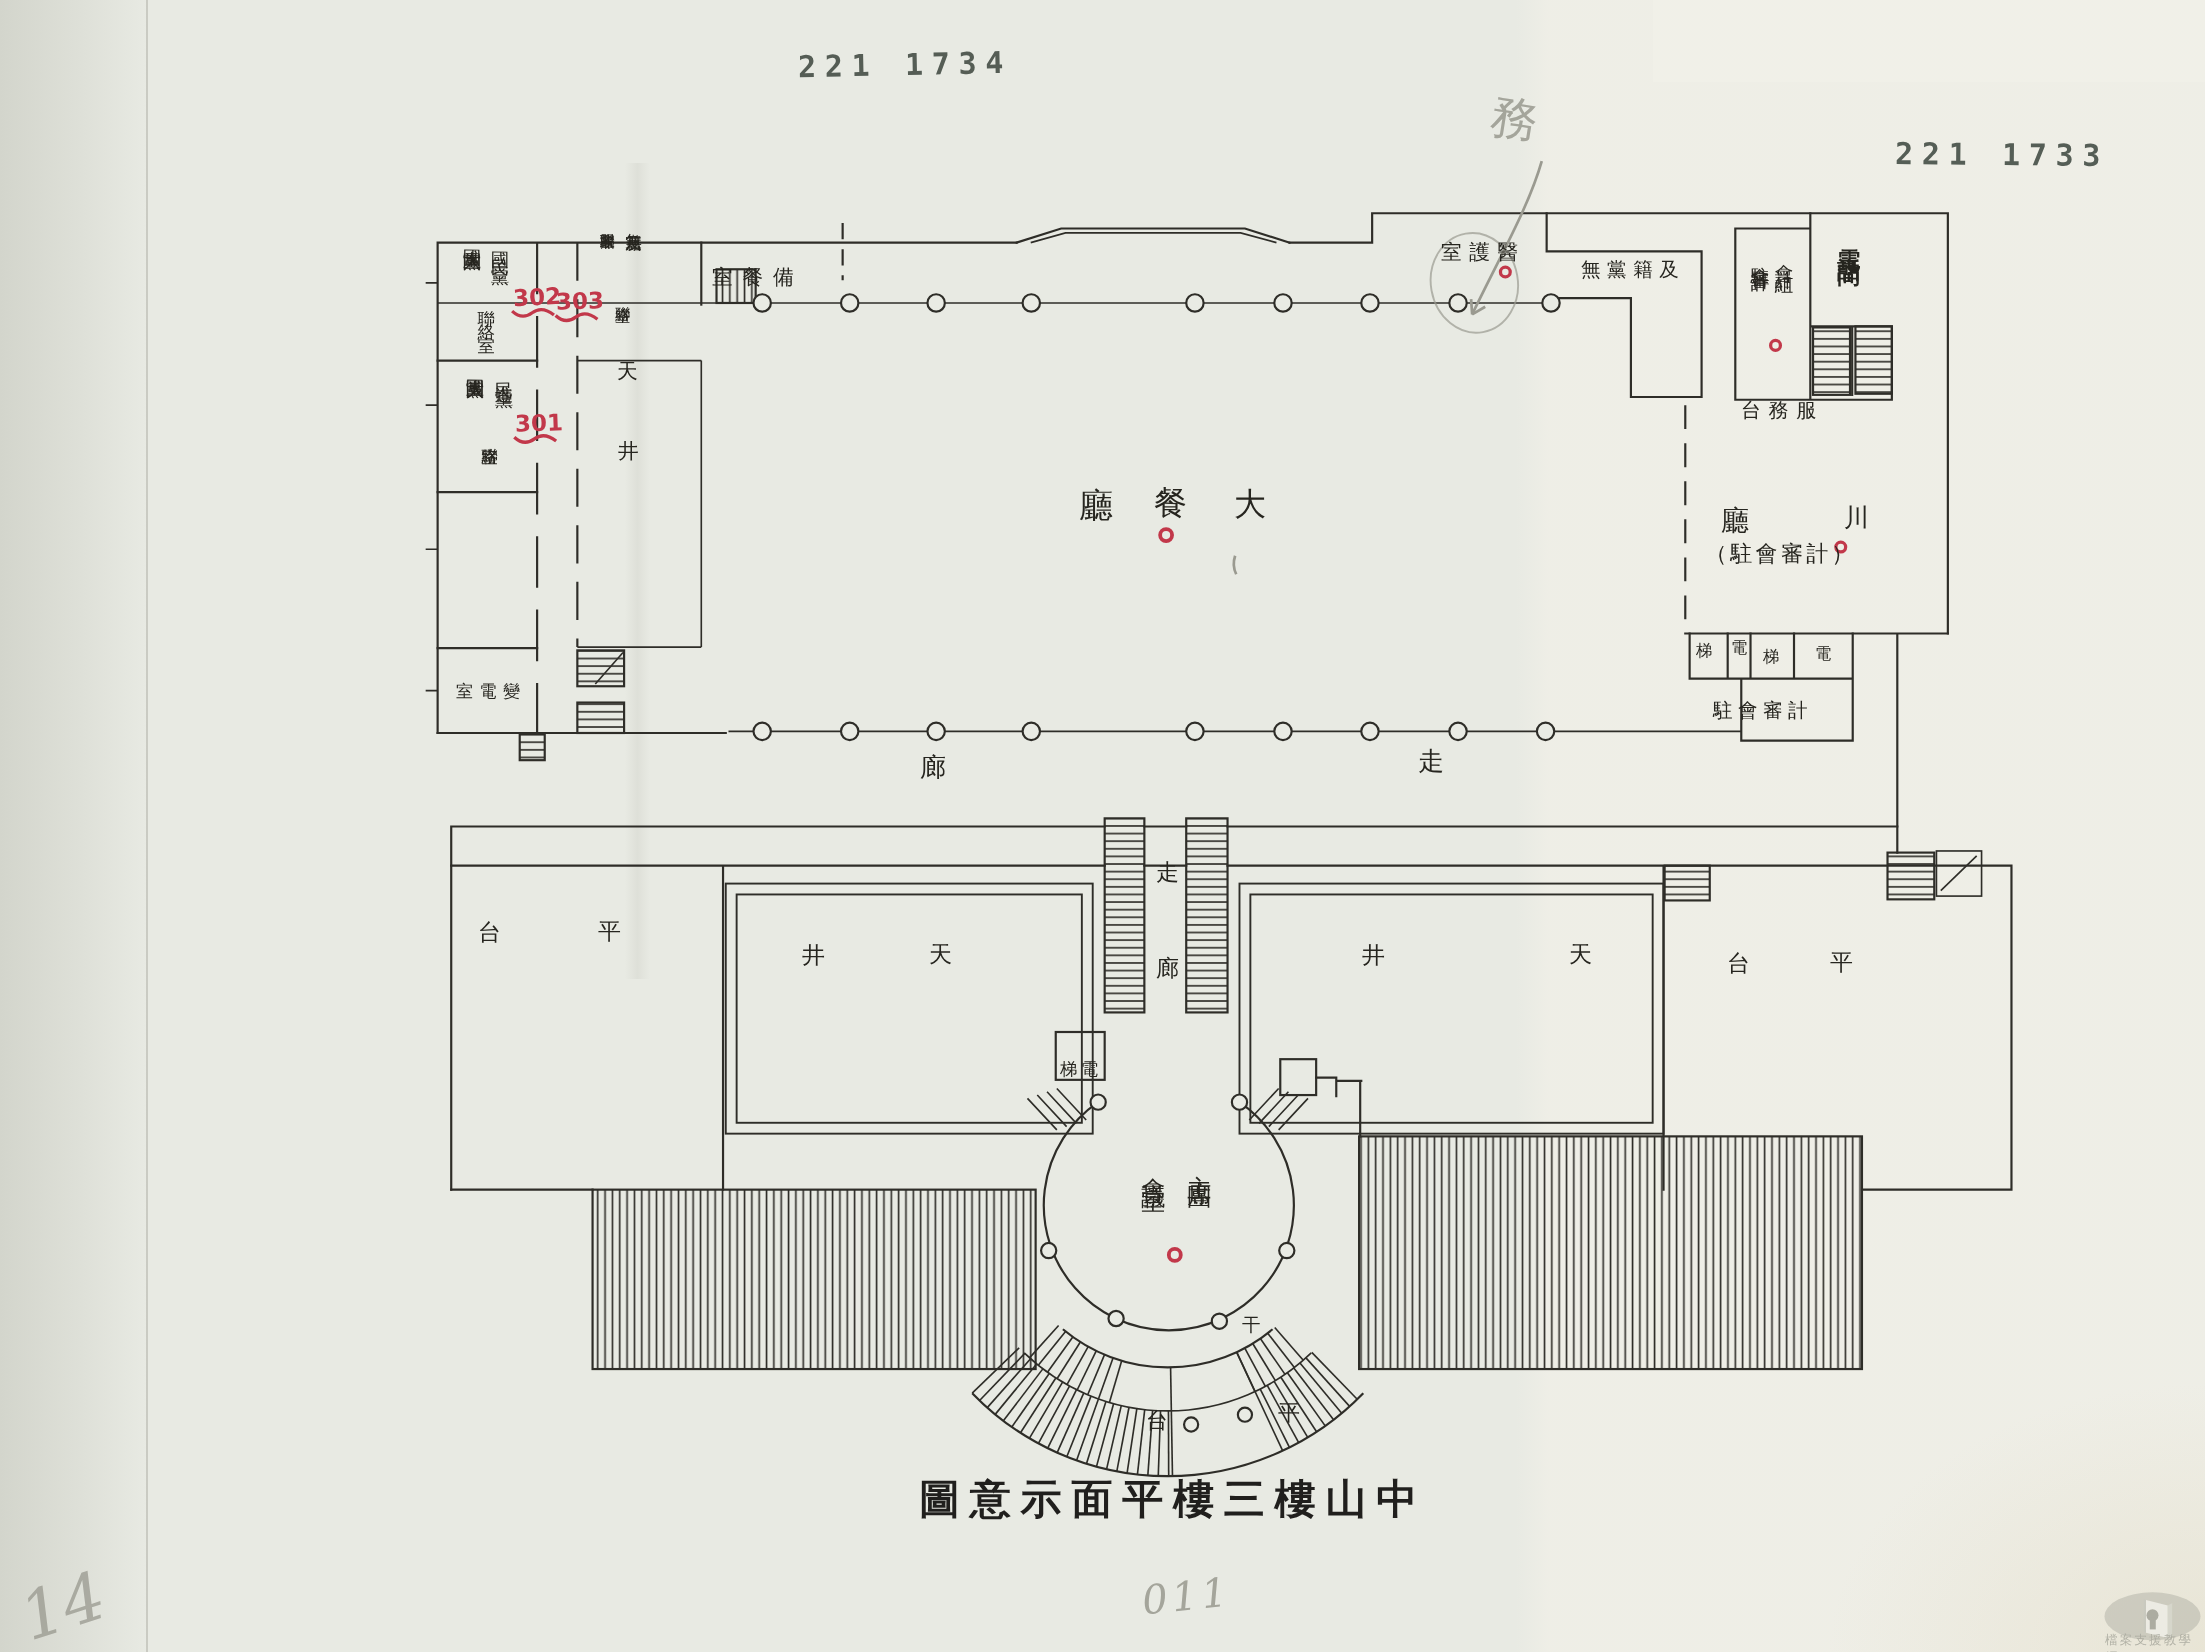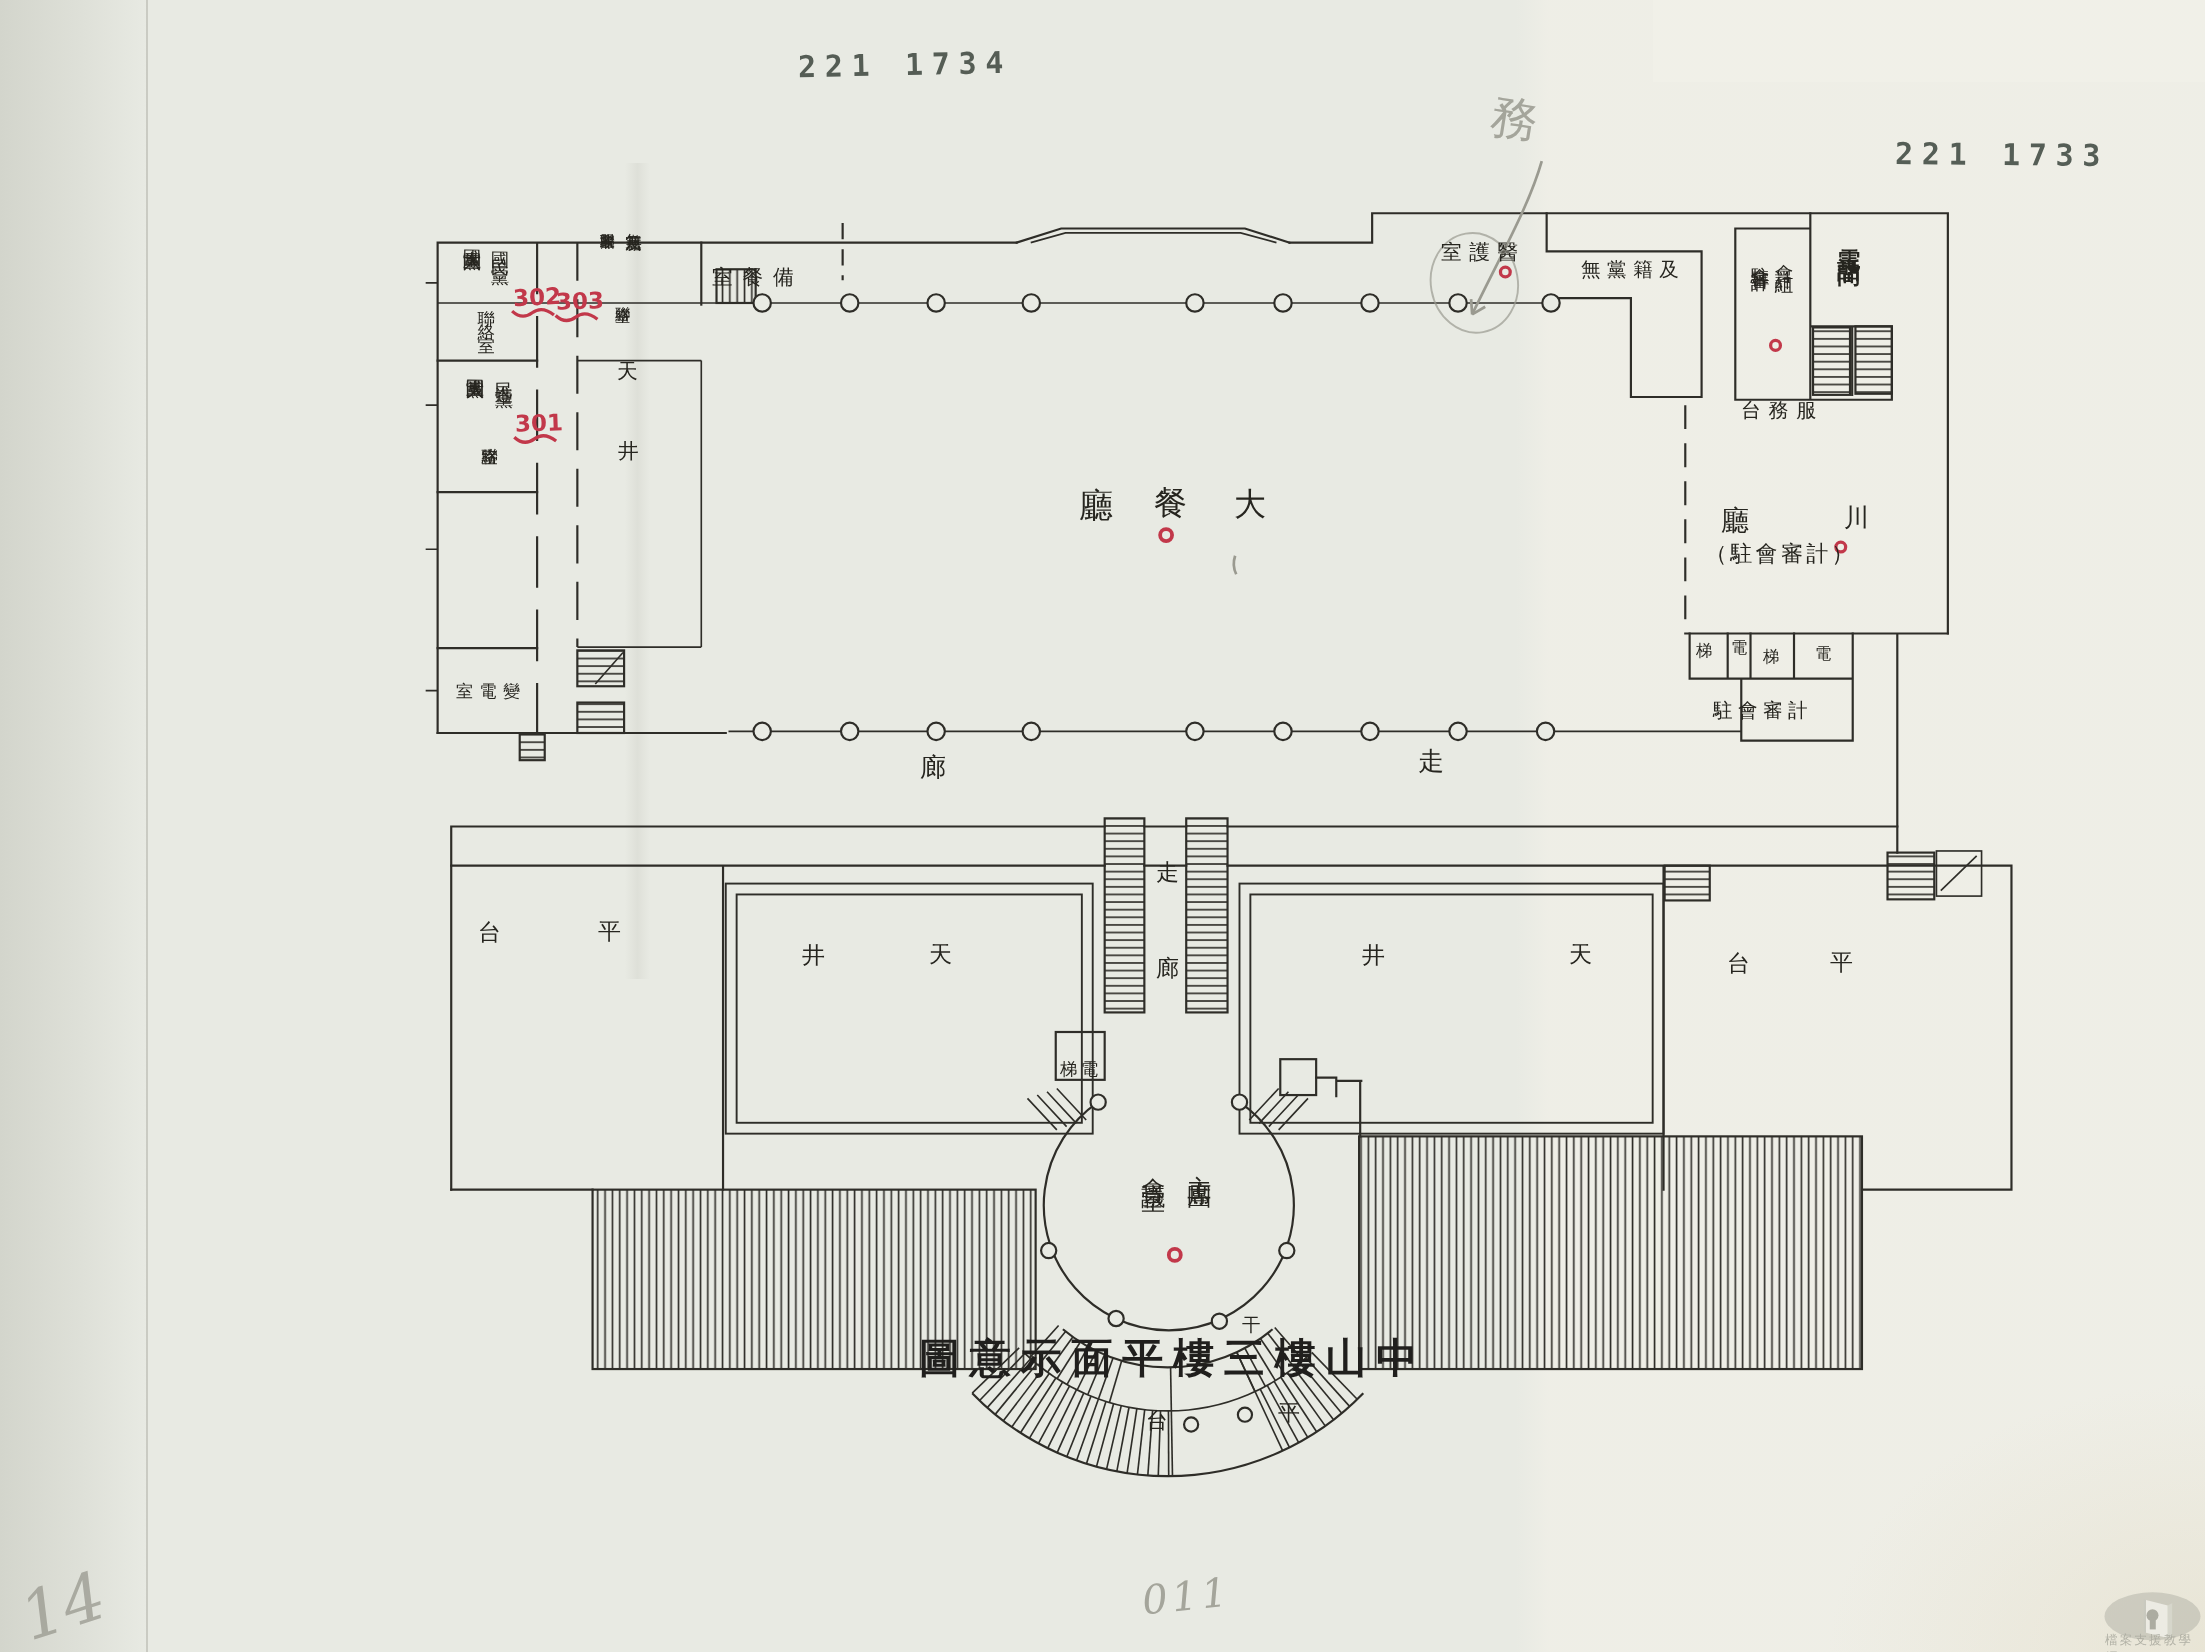--- a/index.html
+++ b/index.html
@@ -265,21 +265,21 @@
   <div class="lab" style="left:929px;top:942px;font-size:23px;">天</div>
   <div class="lab" style="left:1362px;top:943px;font-size:23px;">井</div>
   <div class="lab" style="left:1569px;top:942px;font-size:23px;">天</div>
 
   <div class="lab v" style="left:1186px;top:1156px;font-size:24px;letter-spacing:5.4px;">主席團</div>
   <div class="lab v" style="left:1140px;top:1158px;font-size:24px;letter-spacing:5.4px;">會議室</div>
   <div class="lab" style="left:1242px;top:1315px;font-size:18.5px;">干</div>
   <div class="lab" style="left:1146px;top:1409px;font-size:22px;">台</div>
   <div class="lab" style="left:1278px;top:1401px;font-size:22px;">平</div>
 
-  <div class="lab" style="left:919px;top:1337px;font-size:41px;letter-spacing:9.8px;color:#201f1d;font-weight:600;">圖意示面平樓三樓山中</div>
+  <div class="lab" style="left:919px;top:1478px;font-size:41px;letter-spacing:9.8px;color:#201f1d;font-weight:600;">圖意示面平樓三樓山中</div>
 
   <div class="lab pencil" style="left:20.7px;top:1572px;font-size:66px;font-style:italic;transform:rotate(-18deg);opacity:.7;">14</div>
   <div class="lab pencil" style="left:1142px;top:1575px;font-size:40px;font-style:italic;letter-spacing:4.3px;transform:rotate(-6deg);opacity:.8;">011</div>
 
   <svg width="109" height="63" viewBox="0 0 200 115" style="left:2098px;top:1590px;">
     <ellipse cx="100" cy="48" rx="88" ry="44" fill="#b4b4a9" opacity=".55"></ellipse>
     <g opacity=".9">
       <path d="M88,18 L128,28 L128,88 L88,78 Z" fill="#f0efe8"></path>
       <path d="M84,16 L88,18 L88,78 L84,76 Z" fill="#c9c9bf"></path>
       <path d="M128,28 L136,24 L136,84 L128,88 Z" fill="#d8d8cd"></path>

